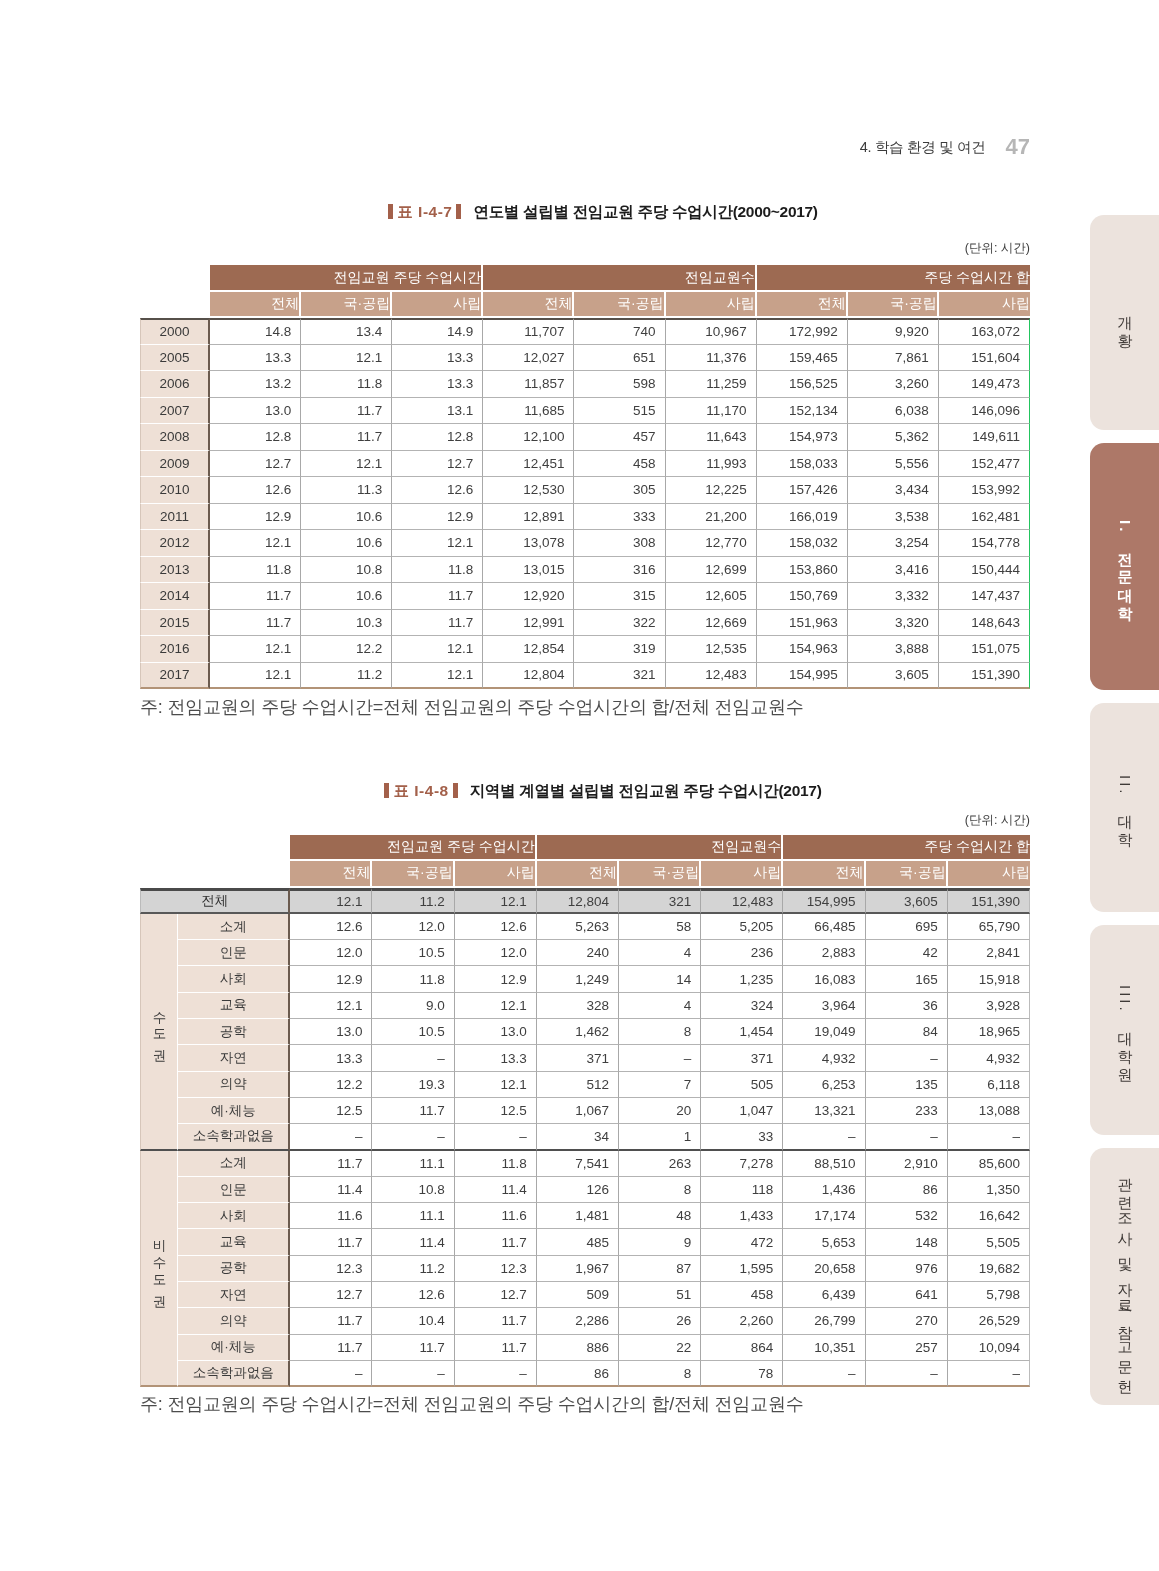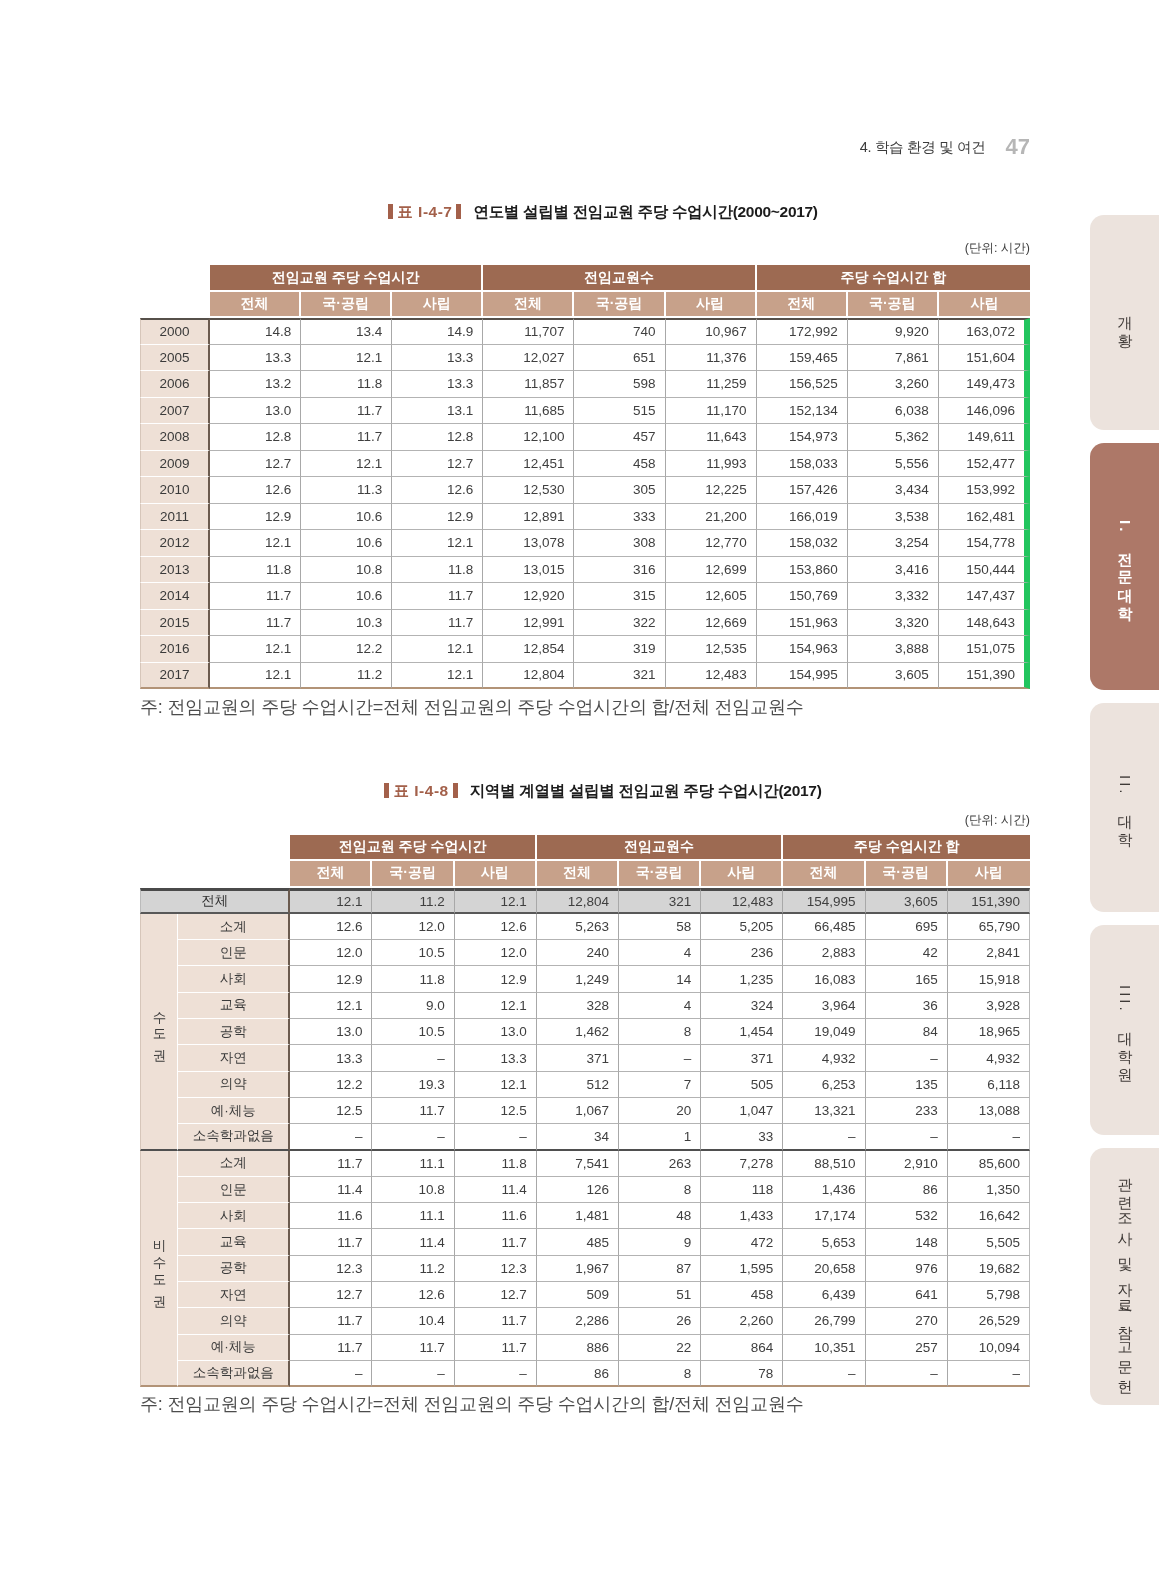--- a/index.html
+++ b/index.html
@@ -20,35 +20,35 @@
   .tbl-title{position:absolute;left:156px;width:890px;text-align:center;font-size:15.5px;white-space:nowrap;}
   .tbl-title .marker{display:inline-block;width:5px;height:15px;background:#a3604a;vertical-align:-2px;margin:0 4px;}
   .tbl-title .lbl{color:#a3604a;font-weight:600;letter-spacing:0.5px;}
   .tbl-title .ttl{color:#1c1c1c;font-weight:700;margin-left:8px;letter-spacing:-0.3px;}
   .unit-label{position:absolute;left:140px;width:890px;text-align:right;font-size:12.5px;color:#3d3d3d;}
   .tbl-note{position:absolute;left:140px;width:890px;font-size:18px;color:#4c4c4c;letter-spacing:-0.2px;}
 
   
   table{border-collapse:separate;border-spacing:0;table-layout:fixed;position:absolute;left:140px;width:890px;}
   th,td{box-sizing:border-box;font-weight:normal;padding:0;}
-  thead th{color:#ffffff;font-weight:700;font-size:14px;text-align:center;
+  thead th{color:#ffffff;font-weight:400;font-size:14px;text-align:right;
            border-right:2px solid #fff;border-bottom:2px solid #fff;}
   thead th.group-th{background:#9d6a52;height:27px;}
   thead th.sub-th{background:#c7a18a;height:26px;}
   thead th.corner{background:transparent;border:none;}
   thead tr th:last-child{border-right:none;}
   .num-cell{background:#fff;text-align:right;padding-right:9px;font-size:13.5px;color:#3f3f3f;
             border-right:1px solid #a8a8a8;border-bottom:1px solid #b3b3b3;}
   .label-cell{background:#eee0d6;text-align:center;font-size:13.5px;color:#3a3a3a;
               border-right:2px solid #6b5b4f;border-bottom:1px solid #ffffff;border-left:1px solid #d6c6ba;}
   
   #table1 td,#table1 .label-cell{height:26.5px;}
   #table1 tbody tr:first-child th,#table1 tbody tr:first-child td{border-top:2px solid #56504a;}
   #table1 tbody tr:last-child th,#table1 tbody tr:last-child td{border-bottom:2px solid #b29377;}
-  #table1 td:last-child{border-right:6px solid #22c55e;}
+  #table1 td:last-child{border-right:1px solid #22c55e;}
   
   #table2 td,#table2 th{height:26.3px;}
   #table2 td:last-child{border-right:1px solid #bbb;}
   #table2 .total-row th,#table2 .total-row td{background:#d4d4d4;border-top:3px solid #4a4a4a;border-bottom:2px solid #585858;}
   #table2 .total-label{text-align:center;font-size:13.5px;color:#2f2f2f;border-right:2px solid #6b5b4f;border-left:1px solid #bbb;}
   #table2 .region-cell{background:#eee0d6;text-align:center;vertical-align:middle;
       border-right:1px solid #ffffff;border-bottom:1px solid #ffffff;border-left:1px solid #d6c6ba;
       font-size:13.5px;color:#3a3a3a;}
   #table2 .region-cell span{writing-mode:vertical-rl;text-orientation:upright;letter-spacing:5px;display:inline-block;}
   #table2 .cat-cell{border-left:none;}

